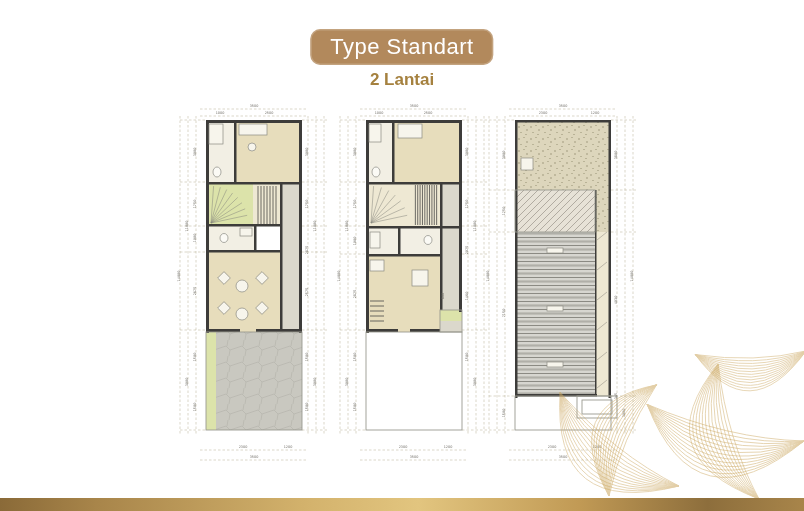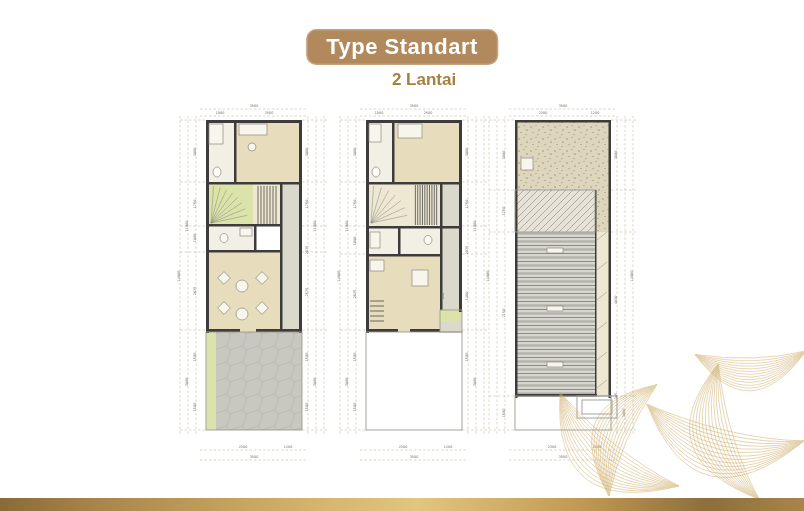--- a/index.html
+++ b/index.html
@@ -1,23 +1,23 @@
 <!DOCTYPE html>
 <html><head>
 <meta charset="utf-8">
 <style>
   html,body{margin:0;padding:0;background:#ffffff;}
   #stage{position:relative;width:804px;height:511px;overflow:hidden;background:#ffffff;
          font-family:"Liberation Sans",sans-serif;margin:0 auto;}
   .badge{position:absolute;top:29px;left:50%;transform:translateX(-50%);
-         background:#b2895c;color:#ffffff;font-size:22px;font-weight:bold;
+         background:#b2895c;color:#ffffff;font-size:22px;font-weight:normal;
          padding:5px 20px;border-radius:10px;box-shadow:inset 0 0 0 1.5px rgba(255,255,255,.22);
          letter-spacing:.5px;white-space:nowrap;}
   .subtitle{position:absolute;top:70px;left:50%;transform:translateX(-50%);
-            color:#a5813f;font-size:17px;font-weight:600;white-space:nowrap;margin-left:22px;}
+            color:#a5813f;font-size:17px;font-weight:600;white-space:nowrap;}
   .plan{position:absolute;top:100px;width:160px;height:370px;}
   .plan svg{display:block;width:160px;height:370px;}
   #plan-0{left:172px;} #plan-1{left:332px;} #plan-2{left:481px;}
   #goldbar{position:absolute;left:0;bottom:0;width:804px;height:13px;z-index:5;
     background:linear-gradient(90deg,#8a6a38 0%,#a8854a 12%,#d3b26c 38%,#e2c57f 52%,#c19a55 72%,#8d6e3c 88%,#a8854a 100%);}
   #leaves{position:absolute;right:0;bottom:10px;width:330px;height:210px;z-index:1;}
   .hidden-defs{position:absolute;width:0;height:0;}
 </style>
 </head>
 <body>

